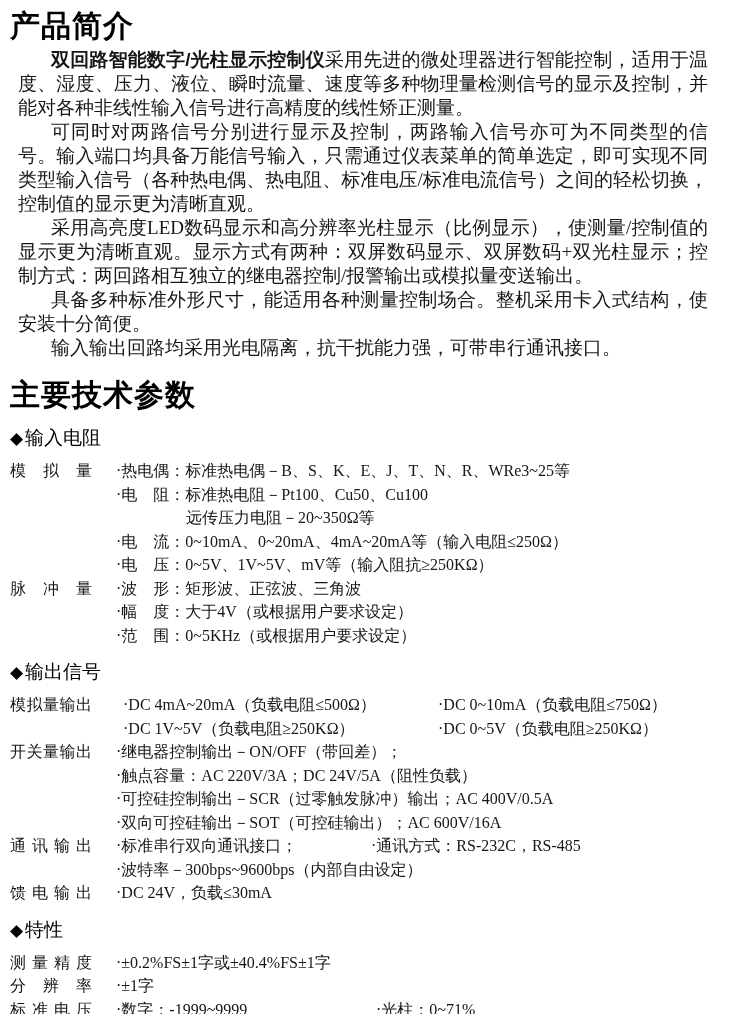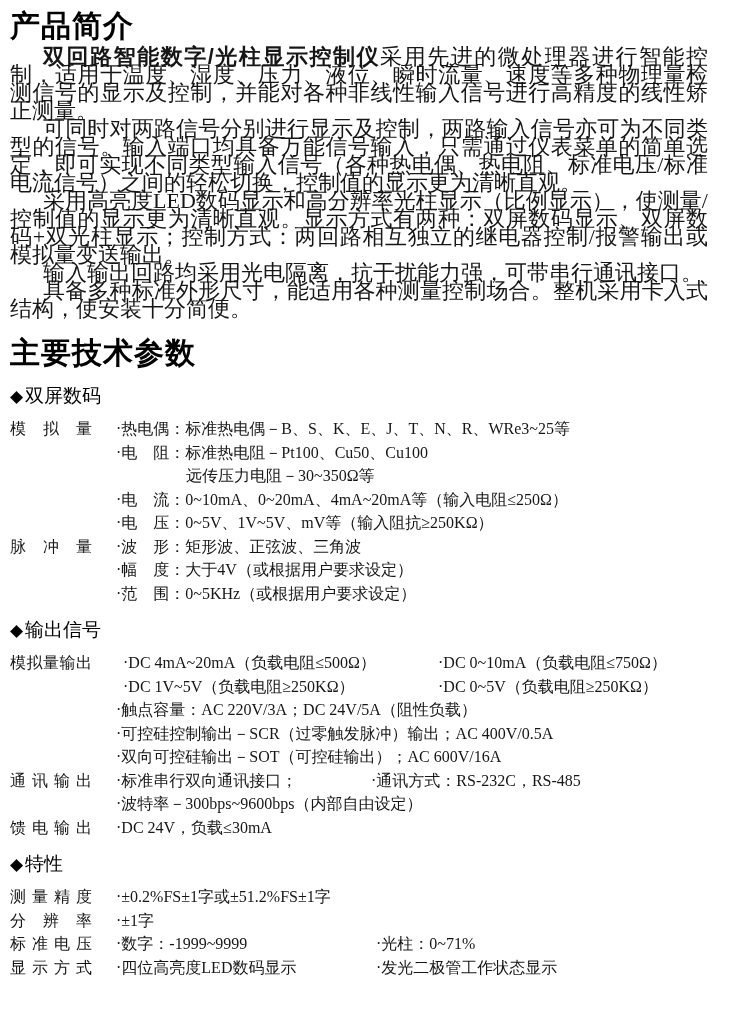--- a/index.html
+++ b/index.html
@@ -14,22 +14,22 @@
 
   .doc-heading {
     font-family: "Liberation Sans", sans-serif;
     font-weight: bold;
     font-size: 30px; line-height: 36px;
     color: #000; margin: 0; letter-spacing: 1px;
   }
   .doc-heading.second { margin-top: 17px; }
 
   .intro {
-    margin: 4px 0 0 0;
-    font-size: 22px; line-height: 18px;
+    margin: 4px 0 0 8px;
+    font-size: 19px; line-height: 24px;
     text-align: justify;
   }
   .intro p { margin: 0; text-indent: 33px; }
   .intro .lead {
     font-family: "Liberation Sans", sans-serif;
     font-weight: bold;
   }
 
   .sec-header {
     font-size: 19px; line-height: 25px;
@@ -60,41 +60,41 @@
 <body>
 
 <div class="page">
 
   <h1 class="doc-heading">产品简介</h1>
 
   <div class="intro">
     <p><span class="lead">双回路智能数字/光柱显示控制仪</span><span>采用先进的微处理器进行智能控制，适用于温度、湿度、压力、液位、瞬时流量、速度等多种物理量检测信号的显示及控制，并能对各种非线性输入信号进行高精度的线性矫正测量。</span></p>
     <p>可同时对两路信号分别进行显示及控制，两路输入信号亦可为不同类型的信号。输入端口均具备万能信号输入，只需通过仪表菜单的简单选定，即可实现不同类型输入信号（各种热电偶、热电阻、标准电压/标准电流信号）之间的轻松切换，控制值的显示更为清晰直观。</p>
     <p>采用高亮度LED数码显示和高分辨率光柱显示（比例显示），使测量/控制值的显示更为清晰直观。显示方式有两种：双屏数码显示、双屏数码+双光柱显示；控制方式：两回路相互独立的继电器控制/报警输出或模拟量变送输出。</p>
+    <p>具备多种标准外形尺寸，能适用各种测量控制场合。整机采用卡入式结构，使安装十分简便。</p>
     <p>输入输出回路均采用光电隔离，抗干扰能力强，可带串行通讯接口。</p>
-    <p>具备多种标准外形尺寸，能适用各种测量控制场合。整机采用卡入式结构，使安装十分简便。</p>
   </div>
 
   <h1 class="doc-heading second">主要技术参数</h1>
 
   <div class="sec-header">
-    <span class="diamond">◆</span><span>双屏数码</span>
+    <span class="diamond">◆</span><span>输入电阻</span>
   </div>
   <div>
     <div class="spec-row">
       <span class="spec-label">模拟量</span>
       <span class="spec-c1">·热电偶：标准热电偶－B、S、K、E、J、T、N、R、WRe3~25等</span>
     </div>
     <div class="spec-row">
       <span class="spec-label"></span>
       <span class="spec-c1">·电　阻：标准热电阻－Pt100、Cu50、Cu100</span>
     </div>
     <div class="spec-row row-indent">
       <span class="spec-label"></span>
-      <span class="spec-c1">远传压力电阻－30~350Ω等</span>
+      <span class="spec-c1">远传压力电阻－20~350Ω等</span>
     </div>
     <div class="spec-row">
       <span class="spec-label"></span>
       <span class="spec-c1">·电　流：0~10mA、0~20mA、4mA~20mA等（输入电阻≤250Ω）</span>
     </div>
     <div class="spec-row">
       <span class="spec-label"></span>
       <span class="spec-c1">·电　压：0~5V、1V~5V、mV等（输入阻抗≥250KΩ）</span>
     </div>
     <div class="spec-row">
@@ -119,20 +119,24 @@
       <span class="spec-label">模拟量输出</span>
       <span class="spec-c1 w315">·DC 4mA~20mA（负载电阻≤500Ω）</span>
       <span class="spec-c2">·DC 0~10mA（负载电阻≤750Ω）</span>
     </div>
     <div class="spec-row">
       <span class="spec-label"></span>
       <span class="spec-c1 w315">·DC 1V~5V（负载电阻≥250KΩ）</span>
       <span class="spec-c2">·DC 0~5V（负载电阻≥250KΩ）</span>
     </div>
     <div class="spec-row">
+      <span class="spec-label">开关量输出</span>
+      <span class="spec-c1">·继电器控制输出－ON/OFF（带回差）；</span>
+    </div>
+    <div class="spec-row">
       <span class="spec-label"></span>
       <span class="spec-c1">·触点容量：AC 220V/3A；DC 24V/5A（阻性负载）</span>
     </div>
     <div class="spec-row">
       <span class="spec-label"></span>
       <span class="spec-c1">·可控硅控制输出－SCR（过零触发脉冲）输出；AC 400V/0.5A</span>
     </div>
     <div class="spec-row">
       <span class="spec-label"></span>
     </div>
@@ -154,21 +158,21 @@
       <span class="spec-c1">·DC 24V，负载≤30mA</span>
     </div>
   </div>
 
   <div class="sec-header">
     <span class="diamond">◆</span><span>特性</span>
   </div>
   <div>
     <div class="spec-row">
       <span class="spec-label">测量精度</span>
-      <span class="spec-c1">·±0.2%FS±1字或±51.2%FS±1字</span>
+      <span class="spec-c1">·±0.2%FS±1字或±40.4%FS±1字</span>
     </div>
     <div class="spec-row">
       <span class="spec-label">分辨率</span>
       <span class="spec-c1">·±1字</span>
     </div>
     <div class="spec-row">
       <span class="spec-label">标准电压</span>
       <span class="spec-c1 w260">·数字：-1999~9999</span>
       <span class="spec-c2">·光柱：0~71%</span>
     </div>

